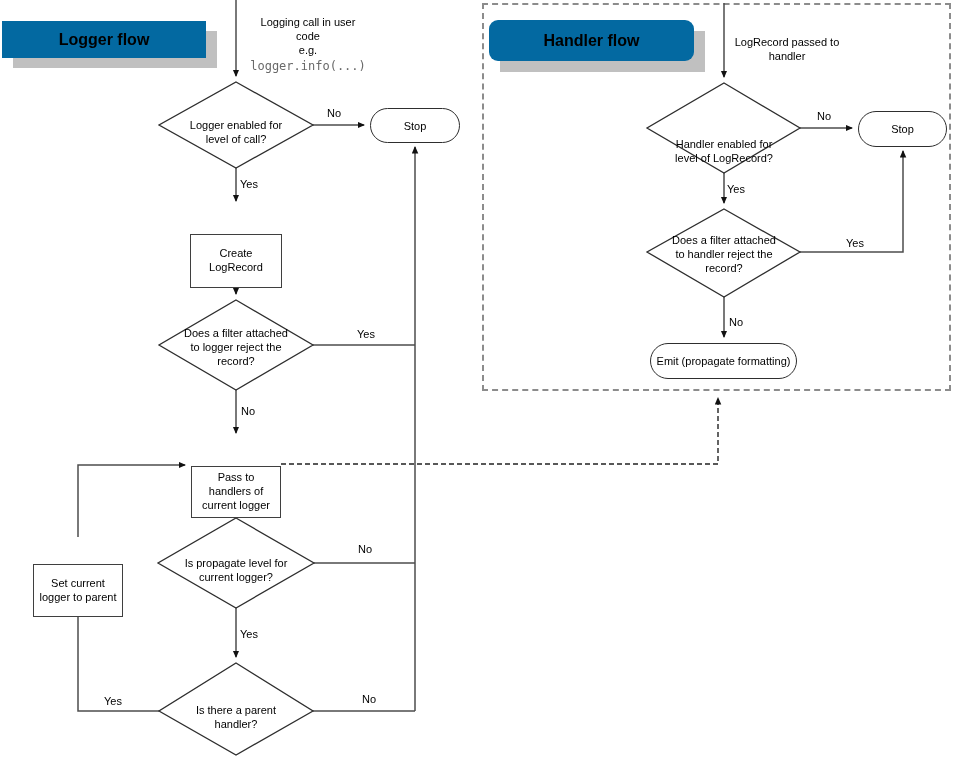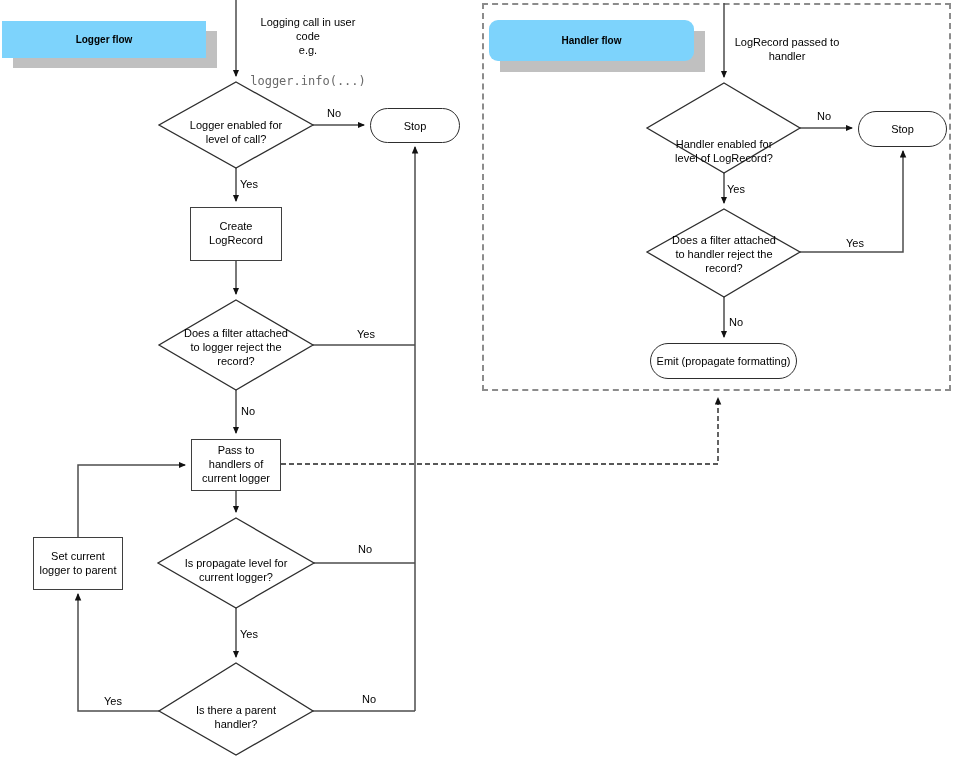--- a/index.html
+++ b/index.html
@@ -4,45 +4,45 @@
 <style>
   html,body{margin:0;padding:0;background:#ffffff;}
   #canvas{
     position:relative;width:955px;height:758px;background:#ffffff;
     font-family:"Liberation Sans",sans-serif;font-size:11px;color:#000;
     overflow:hidden;
   }
   #connector-layer{position:absolute;left:0;top:0;z-index:1;}
   .banner-shadow{position:absolute;background:#c0c0c0;z-index:2;}
   .banner{
-    position:absolute;background:#7dd3fc;z-index:3;
+    position:absolute;background:#0369a1;z-index:3;
     display:flex;align-items:center;justify-content:center;
-    font-weight:bold;font-size:10px;
+    font-weight:bold;font-size:16px;
   }
   .rect-node{
     position:absolute;z-index:3;background:#ffffff;
     border:1.5px solid #3f3f3f;box-sizing:border-box;
     display:flex;align-items:center;justify-content:center;
-    text-align:center;line-height:1.27;
+    text-align:center;line-height:1.27;margin-top:27px;
   }
   .stadium{
     position:absolute;z-index:3;background:#ffffff;
     border:1.4px solid #2e2e2e;border-radius:18px;box-sizing:border-box;
     display:flex;align-items:center;justify-content:center;text-align:center;
   }
   .diamond-text{
     position:absolute;z-index:3;display:flex;align-items:flex-end;justify-content:center;
     text-align:center;line-height:1.27;
   }
   .node-text{white-space:pre-line;}
   .edge-label{position:absolute;z-index:3;line-height:12px;}
   .note{position:absolute;z-index:3;text-align:center;line-height:1.27;}
   .code{
     font-family:"DejaVu Sans Mono","Liberation Mono",monospace;
-    font-size:12px;color:#696969;white-space:nowrap;display:block;margin-top:16px;
+    font-size:12px;color:#696969;white-space:nowrap;display:block;margin-top:1px;
   }
   .dashed-frame{
     position:absolute;z-index:0;border:2px dashed #8c8c8c;box-sizing:border-box;background:#ffffff;
   }
 </style>
 </head>
 <body>
 
 <div id="canvas">
 

